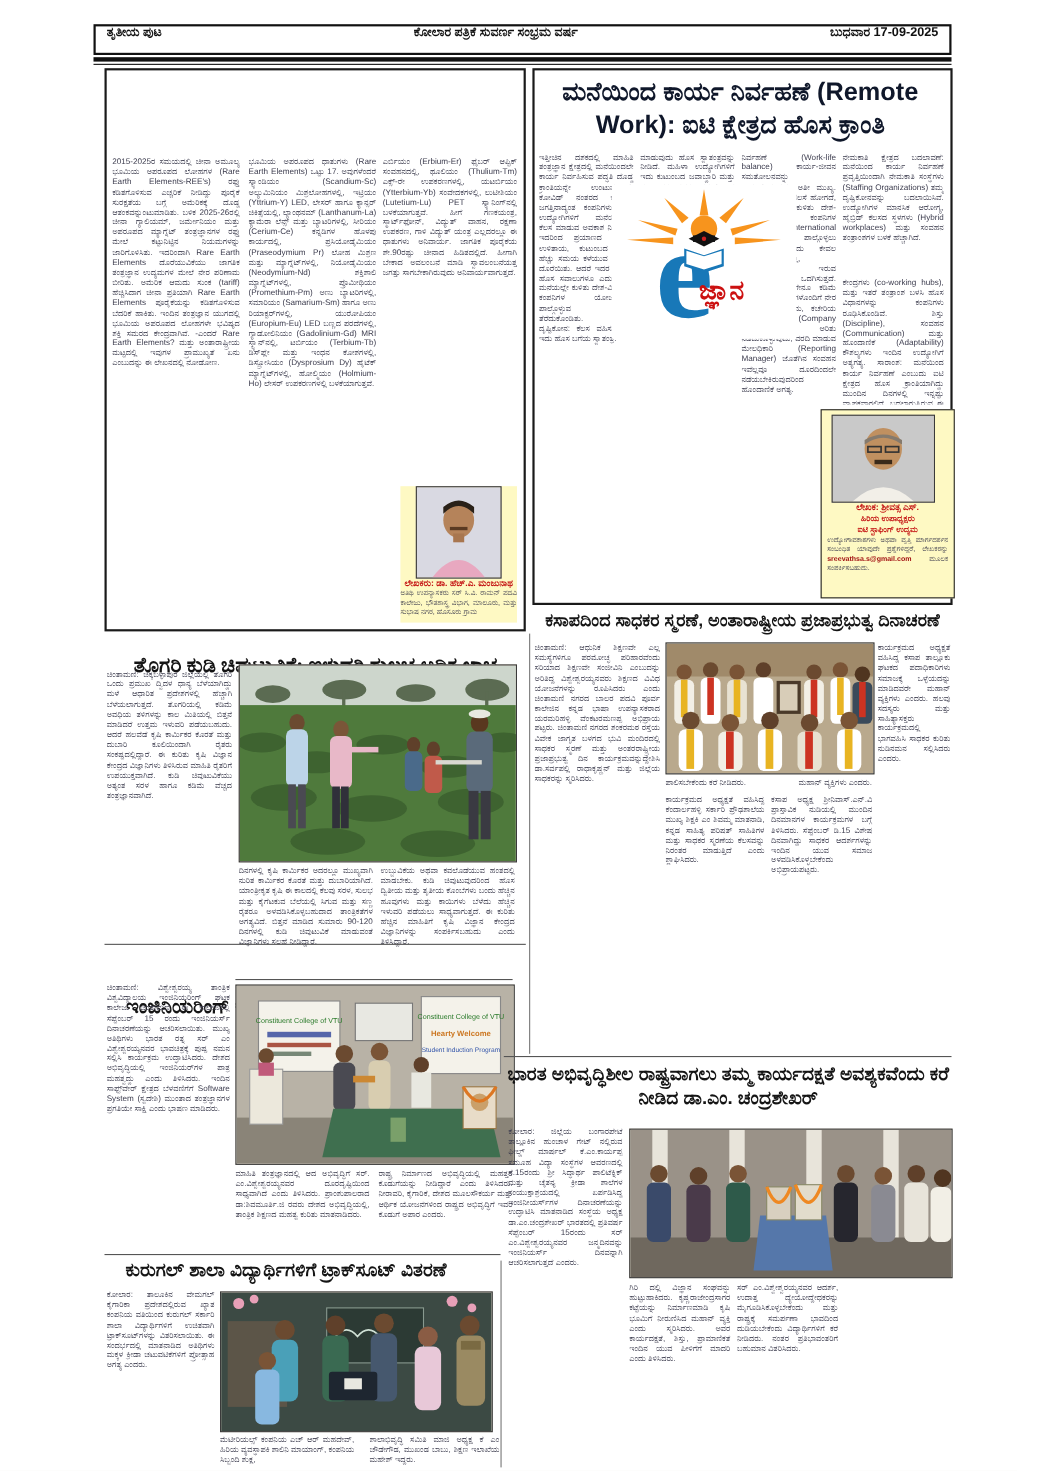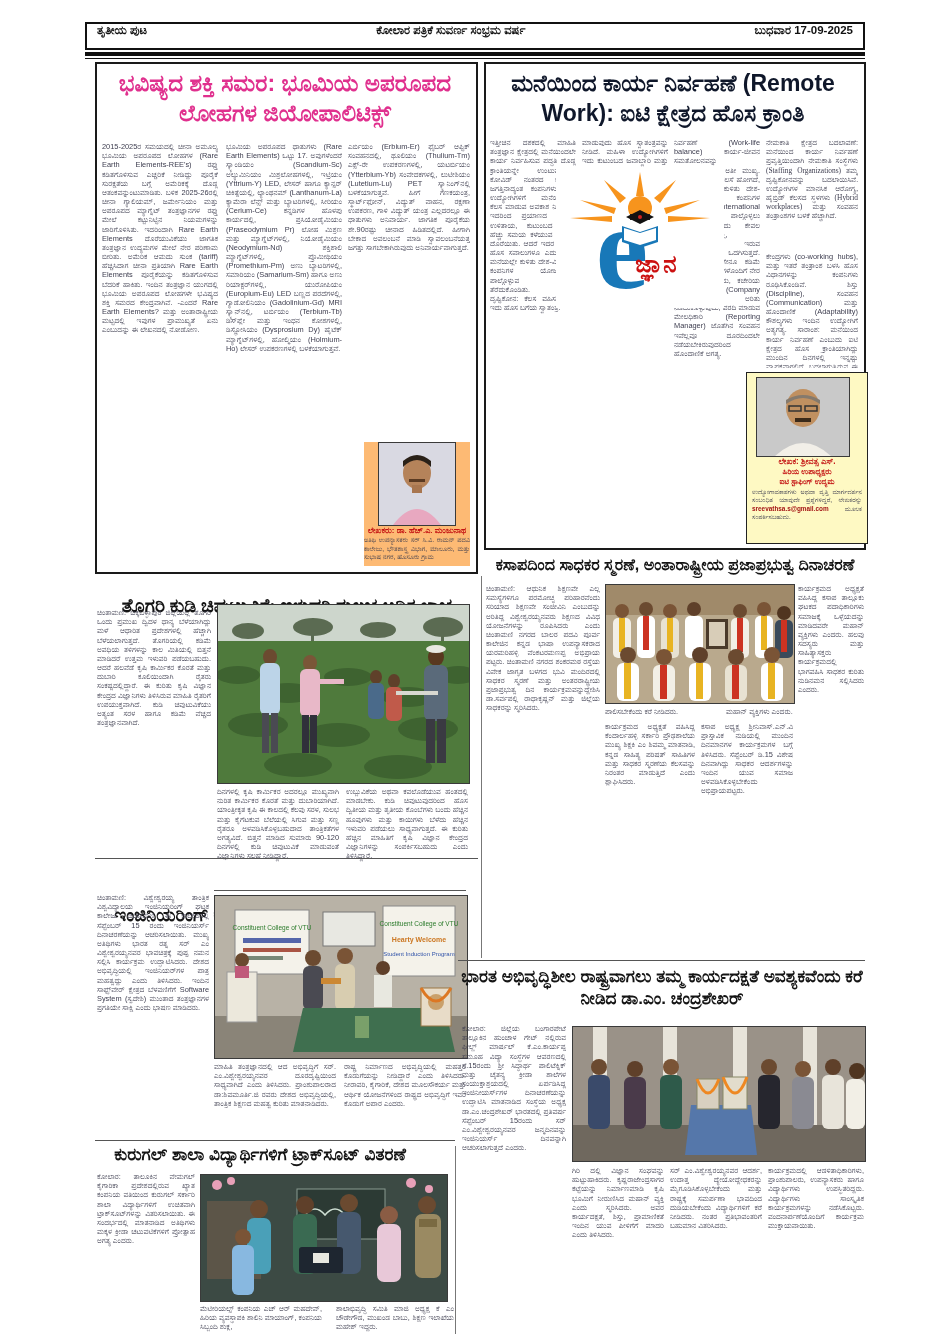--- a/index.html
+++ b/index.html
@@ -14,21 +14,21 @@
   .hl{position:absolute;text-align:center;font-weight:bold;line-height:1.32;overflow:hidden;}
   .hl-pink{color:#e0308e;font-size:23px;}
   .hl-red{color:#0f172a;font-size:23px;}
   .hl-blk{color:#141414;}
   .col{position:absolute;font-size:7.4px;line-height:1.24;text-align:justify;color:#3c3c4e;
     overflow:hidden;word-break:break-word;}
   .photo{position:absolute;border:1px solid #3a3a3a;overflow:hidden;background:#cfcabd;}
   .photo svg{display:block;}
   .vrule{position:absolute;width:1px;background:#777;}
   .hrule{position:absolute;height:1px;background:#555;}
-  .author-blk{position:absolute;text-align:center;background:#fdba74;}
+  .author-blk{position:absolute;text-align:center;background:#fef9c3;}
   .author-cap{font-size:8px;font-weight:bold;color:#c41414;line-height:1.3;}
   .author-sub{font-size:6.6px;color:#3c3c4e;line-height:1.25;text-align:justify;}
   .a2-author{position:absolute;border:1.5px solid #222;background:#fef9c3;padding:4px 5px;text-align:center;}
   .a2-name{font-size:8.2px;font-weight:bold;color:#c41414;}
   .a2-role{font-size:7.4px;font-weight:bold;color:#c41414;line-height:1.3;}
   .a2-note{font-size:6.4px;color:#3c3c4e;text-align:justify;line-height:1.28;margin-top:2px;}
   .a2-note b{color:#a31414;}
   .logo-blk{position:absolute;background:#ffffff;display:flex;align-items:center;justify-content:center;}
 </style>
 </head>
@@ -38,21 +38,20 @@
 
   <div class="hdr-box">
     <span>ತೃತೀಯ ಪುಟ</span>
     <span>ಕೋಲಾರ ಪತ್ರಿಕೆ ಸುವರ್ಣ ಸಂಭ್ರಮ ವರ್ಷ</span>
     <span>ಬುಧವಾರ 17-09-2025</span>
   </div>
   <div class="bar-thick"></div>
   <div class="bar-thin"></div>
 
   <div class="abox" style="left:95px;top:62px;width:379px;height:508px;"></div>
-  <div class="hl hl-pink" style="left:100px;top:68px;width:370px;height:68px;">ಭವಿಷ್ಯದ ಶಕ್ತಿ ಸಮರ: ಭೂಮಿಯ ಅಪರೂಪದ ಲೋಹಗಳ ಜಿಯೋಪಾಲಿಟಿಕ್ಸ್</div>
   <div class="col" style="left:102px;top:142px;width:116px;height:420px;">2015-2025ರ ಸಮಯದಲ್ಲಿ ಚೀನಾ ಅಮೂಲ್ಯ ಭೂಮಿಯ ಅಪರೂಪದ ಲೋಹಗಳ (Rare Earth Elements-REE's) ರಫ್ತು ಕಡಿತಗೊಳಿಸುವ ಎಚ್ಚರಿಕೆ ನೀಡಿದ್ದು ಪೂರೈಕೆ ಸುರಕ್ಷತೆಯ ಬಗ್ಗೆ ಅಮೆರಿಕಕ್ಕೆ ದೊಡ್ಡ ಆತಂಕವನ್ನುಂಟುಮಾಡಿತು. ಬಳಿಕ 2025-26ರಲ್ಲಿ ಚೀನಾ ಗ್ಯಾಲಿಯಮ್, ಜರ್ಮೇನಿಯಂ ಮತ್ತು ಅಪರೂಪದ ಮ್ಯಾಗ್ನೆಟ್ ತಂತ್ರಜ್ಞಾನಗಳ ರಫ್ತು ಮೇಲೆ ಕಟ್ಟುನಿಟ್ಟಿನ ನಿಯಮಗಳನ್ನು ಜಾರಿಗೊಳಿಸಿತು. ಇದರಿಂದಾಗಿ Rare Earth Elements ದೊರೆಯುವಿಕೆಯು ಜಾಗತಿಕ ತಂತ್ರಜ್ಞಾನ ಉದ್ಯಮಗಳ ಮೇಲೆ ನೇರ ಪರಿಣಾಮ ಬೀರಿತು. ಅಮೆರಿಕ ಆಮದು ಸುಂಕ (tariff) ಹೆಚ್ಚಿಸಿದಾಗ ಚೀನಾ ಪ್ರತಿಯಾಗಿ Rare Earth Elements ಪೂರೈಕೆಯನ್ನು ಕಡಿತಗೊಳಿಸುವ ಬೆದರಿಕೆ ಹಾಕಿತು. ಇಂದಿನ ತಂತ್ರಜ್ಞಾನ ಯುಗದಲ್ಲಿ ಭೂಮಿಯ ಅಪರೂಪದ ಲೋಹಗಳೇ ಭವಿಷ್ಯದ ಶಕ್ತಿ ಸಮರದ ಕೇಂದ್ರವಾಗಿವೆ. -ಎಂದರೆ Rare Earth Elements? ಮತ್ತು ಅಂತಾರಾಷ್ಟ್ರೀಯ ಮಟ್ಟದಲ್ಲಿ ಇವುಗಳ ಪ್ರಾಮುಖ್ಯತೆ ಏನು ಎಂಬುದನ್ನು ಈ ಲೇಖನದಲ್ಲಿ ನೋಡೋಣ.</div>
   <div class="col" style="left:226px;top:142px;width:116px;height:420px;">ಭೂಮಿಯ ಅಪರೂಪದ ಧಾತುಗಳು (Rare Earth Elements) ಒಟ್ಟು 17. ಅವುಗಳೆಂದರೆ ಸ್ಕ್ಯಾಂಡಿಯಂ (Scandium-Sc) ಅಲ್ಯುಮಿನಿಯಂ ಮಿಶ್ರಲೋಹಗಳಲ್ಲಿ, ಇಟ್ರಿಯಂ (Yttrium-Y) LED, ಲೇಸರ್ ಹಾಗೂ ಕ್ಯಾನ್ಸರ್ ಚಿಕಿತ್ಸೆಯಲ್ಲಿ, ಲ್ಯಾಂಥನಮ್ (Lanthanum-La) ಕ್ಯಾಮೆರಾ ಲೆನ್ಸ್ ಮತ್ತು ಬ್ಯಾಟರಿಗಳಲ್ಲಿ, ಸೀರಿಯಂ (Cerium-Ce) ಕನ್ನಡಿಗಳ ಹೊಳಪು ಕಾರ್ಯದಲ್ಲಿ, ಪ್ರಸಿಯೋಡೈಮಿಯಂ (Praseodymium Pr) ಲೋಹ ಮಿಶ್ರಣ ಮತ್ತು ಮ್ಯಾಗ್ನೆಟ್‌ಗಳಲ್ಲಿ, ನಿಯೋಡೈಮಿಯಂ (Neodymium-Nd) ಶಕ್ತಿಶಾಲಿ ಮ್ಯಾಗ್ನೆಟ್‌ಗಳಲ್ಲಿ, ಪ್ರೊಮೀಥಿಯಂ (Promethium-Pm) ಅಣು ಬ್ಯಾಟರಿಗಳಲ್ಲಿ, ಸಮಾರಿಯಂ (Samarium-Sm) ಹಾಗೂ ಅಣು ರಿಯಾಕ್ಟರ್‌ಗಳಲ್ಲಿ, ಯುರೋಪಿಯಂ (Europium-Eu) LED ಬಣ್ಣದ ಪರದೆಗಳಲ್ಲಿ, ಗ್ಯಾಡೋಲಿನಿಯಂ (Gadolinium-Gd) MRI ಸ್ಕ್ಯಾನ್‌ನಲ್ಲಿ, ಟರ್ಬಿಯಂ (Terbium-Tb) ಡಿಸ್‌ಪ್ಲೇ ಮತ್ತು ಇಂಧನ ಕೋಶಗಳಲ್ಲಿ, ಡಿಸ್ಪ್ರೋಸಿಯಂ (Dysprosium Dy) ಹೈಟೆಕ್ ಮ್ಯಾಗ್ನೆಟ್‌ಗಳಲ್ಲಿ, ಹೋಲ್ಮಿಯಂ (Holmium-Ho) ಲೇಸರ್ ಉಪಕರಣಗಳಲ್ಲಿ ಬಳಕೆಯಾಗುತ್ತವೆ.</div>
   <div class="col" style="left:348px;top:142px;width:122px;height:296px;">ಎರ್ಬಿಯಂ (Erbium-Er) ಫೈಬರ್ ಆಪ್ಟಿಕ್ ಸಂವಹನದಲ್ಲಿ, ಥೂಲಿಯಂ (Thulium-Tm) ಎಕ್ಸ್-ರೇ ಉಪಕರಣಗಳಲ್ಲಿ, ಯಟರ್ಬಿಯಂ (Ytterbium-Yb) ಸಂವೇದಕಗಳಲ್ಲಿ, ಲುಟೀಶಿಯಂ (Lutetium-Lu) PET ಸ್ಕ್ಯಾನಿಂಗ್‌ನಲ್ಲಿ ಬಳಕೆಯಾಗುತ್ತವೆ. ಹೀಗೆ ಗಣಕಯಂತ್ರ, ಸ್ಮಾರ್ಟ್‌ಫೋನ್, ವಿದ್ಯುತ್ ವಾಹನ, ರಕ್ಷಣಾ ಉಪಕರಣ, ಗಾಳಿ ವಿದ್ಯುತ್ ಯಂತ್ರ ಎಲ್ಲದರಲ್ಲೂ ಈ ಧಾತುಗಳು ಅನಿವಾರ್ಯ. ಜಾಗತಿಕ ಪೂರೈಕೆಯ ಶೇ.90ರಷ್ಟು ಚೀನಾದ ಹಿಡಿತದಲ್ಲಿದೆ. ಹೀಗಾಗಿ ಬೇಕಾದ ಅವಲಂಬನೆ ಮಾಡಿ ಸ್ವಾವಲಂಬನೆಯತ್ತ ಜಗತ್ತು ಸಾಗಬೇಕಾಗಿರುವುದು ಅನಿವಾರ್ಯವಾಗುತ್ತದೆ.</div>
   <div class="author-blk" style="left:364px;top:442px;width:106px;height:124px;">
     <div class="photo" style="position:relative;left:14px;top:0;width:76px;height:82px;">
       <svg width="76" height="82" viewBox="0 0 76 82">
         <rect width="76" height="82" fill="#d9d9e2"></rect>
         <ellipse cx="38" cy="30" rx="14" ry="16" fill="#b5835a"></ellipse>
         <path d="M24 24 Q38 10 52 24 L52 18 Q38 6 24 18 Z" fill="#2a2118"></path>
         <rect x="33" y="42" width="10" height="8" fill="#a8764f"></rect>
@@ -62,21 +61,21 @@
     </div>
     <div class="author-cap">ಲೇಖಕರು: ಡಾ. ಹೆಚ್.ಎ. ಮಂಜುನಾಥ</div>
     <div class="author-sub">ಅತಿಥಿ ಉಪನ್ಯಾಸಕರು ಸರ್ ಸಿ.ವಿ. ರಾಮನ್ ಪದವಿ ಕಾಲೇಜು, ಭೌತಶಾಸ್ತ್ರ ವಿಭಾಗ, ಮಾಲೂರು, ಮತ್ತು ಸುಭಾಷ ನಗರ, ಹೊಸೂರು ಗ್ರಾಮ</div>
   </div>
 
   <div class="abox" style="left:484px;top:62px;width:378px;height:484px;"></div>
   <div class="hl hl-red" style="left:489px;top:68px;width:368px;height:64px;">ಮನೆಯಿಂದ ಕಾರ್ಯ ನಿರ್ವಹಣೆ (Remote Work): ಐಟಿ ಕ್ಷೇತ್ರದ ಹೊಸ ಕ್ರಾಂತಿ</div>
   <div class="col" style="left:490px;top:138px;width:86px;height:400px;">ಇತ್ತೀಚಿನ ದಶಕದಲ್ಲಿ ಮಾಹಿತಿ ತಂತ್ರಜ್ಞಾನ ಕ್ಷೇತ್ರದಲ್ಲಿ ಮನೆಯಿಂದಲೇ ಕಾರ್ಯ ನಿರ್ವಹಿಸುವ ಪದ್ಧತಿ ದೊಡ್ಡ ಕ್ರಾಂತಿಯನ್ನೇ ಉಂಟುಮಾಡಿದೆ. ಕೋವಿಡ್ ನಂತರದ ಕಾಲದಲ್ಲಿ ಜಗತ್ತಿನಾದ್ಯಂತ ಕಂಪನಿಗಳು ತಮ್ಮ ಉದ್ಯೋಗಿಗಳಿಗೆ ಮನೆಯಿಂದಲೇ ಕೆಲಸ ಮಾಡುವ ಅವಕಾಶ ನೀಡಿದವು. ಇದರಿಂದ ಪ್ರಯಾಣದ ಸಮಯ ಉಳಿತಾಯ, ಕುಟುಂಬದ ಜೊತೆ ಹೆಚ್ಚು ಸಮಯ ಕಳೆಯುವ ಅವಕಾಶ ದೊರೆಯಿತು. ಆದರೆ ಇದರ ಜೊತೆಗೆ ಹೊಸ ಸವಾಲುಗಳೂ ಎದುರಾದವು. ಮನೆಯಲ್ಲೇ ಕುಳಿತು ದೇಶ-ವಿದೇಶಗಳ ಕಂಪನಿಗಳ ಯೋಜನೆಗಳಲ್ಲಿ ಪಾಲ್ಗೊಳ್ಳುವ ಸಾಧ್ಯತೆ ತೆರೆದುಕೊಂಡಿತು. ತೂಗುವ ದೃಷ್ಟಿಕೋನ: ಕೆಲಸ ವಹಿಸುವವರಿಗೆ ಇದು ಹೊಸ ಬಗೆಯ ಸ್ವಾತಂತ್ರ.</div>
   <div class="col" style="left:582px;top:138px;width:86px;height:400px;">ಮಾಡುವುದು ಹೊಸ ಸ್ವಾತಂತ್ರವನ್ನು ನೀಡಿದೆ. ಮಹಿಳಾ ಉದ್ಯೋಗಿಗಳಿಗೆ ಇದು ಕುಟುಂಬದ ಜವಾಬ್ದಾರಿ ಮತ್ತು ವೃತ್ತಿಜೀವನ ಎರಡನ್ನೂ ಸಮತೋಲನ ಗೊಳಿಸಲು ಸಹಕಾರಿ. ಆದರೆ ಇನ್ನೊಂದು ಮುಖವೂ ಇದೆ. ಸ್ಪರ್ಧೆ ಹೆಚ್ಚಾಗಿದೆ. ಜಾಗತಿಕ ಕಂಪನಿಗಳು ಈಗ ಬೆಂಗಳೂರಿನ ಅಭ್ಯರ್ಥಿಯು ಜೊತೆಗೆ ವಿದೇಶದ ಯಾವುದೇ ಮೂಲೆಯ ಅಭ್ಯರ್ಥಿಗಳನ್ನೂ ಸಹ ಪರಿಗಣನೆಗೆ ತೆಗೆದುಕೊಳ್ಳುತ್ತಿವೆ. ಹೀಗಾಗಿ ಅನುಭವಿಗಳು ನಿರಂತರವಾಗಿ ತಮ್ಮ ಕೌಶಲ್ಯಗಳನ್ನು ಹೆಚ್ಚಿಸಿಕೊಳ್ಳಬೇಕಿದೆ.</div>
   <div class="col" style="left:674px;top:138px;width:86px;height:400px;">ನಿರ್ವಹಣೆ (Work-life balance) ಕಾರ್ಯ-ಜೀವನ ಸಮತೋಲನವನ್ನು ಕಾಯ್ದುಕೊಳ್ಳುವುದು ಅತೀ ಮುಖ್ಯ. ದೊಡ್ಡ ನಗರಗಳಿಗೆ ವಲಸೆ ಹೋಗದೆ, ತಮ್ಮ ಊರಿನಲ್ಲೇ ಕುಳಿತು ದೇಶ-ವಿದೇಶಗಳ ಕಂಪನಿಗಳ ಯೋಜನೆಗಳಲ್ಲಿ (International Projects) ಪಾಲ್ಗೊಳ್ಳಲು ಸಾಧ್ಯವಾಗಿದೆ. ಇದು ಕೇವಲ ಉದ್ಯೋಗಾವಕಾಶವಲ್ಲ, ಕುಟುಂಬದೊಡನೆ ಇರುವ ಅನುಕೂಲವನ್ನು ಸಹ ಒದಗಿಸುತ್ತದೆ. ಆದರೆ ಸವಾಲುಗಳಿಗೇನೂ ಕಡಿಮೆ ಇಲ್ಲ. ಸಹೋದ್ಯೋಗಿಗಳೊಂದಿಗೆ ನೇರ ಸಂಪರ್ಕ ಬೆಳೆಸುವುದು, ಕಚೇರಿಯ ಸಂಸ್ಕೃತಿಯನ್ನು (Company Culture) ಅರಿತು ನಡೆದುಕೊಳ್ಳುವುದು, ವರದಿ ಮಾಡುವ ಮೇಲಧಿಕಾರಿ (Reporting Manager) ಜೊತೆಗಿನ ಸಂವಹನ ಇವೆಲ್ಲವೂ ದೂರದಿಂದಲೇ ನಡೆಯಬೇಕಿರುವುದರಿಂದ ಹೊಂದಾಣಿಕೆ ಅಗತ್ಯ.</div>
-  <div class="col" style="left:766px;top:138px;width:92px;height:110px;font-family:Liberation Serif, serif;">ನೇಮಕಾತಿ ಕ್ಷೇತ್ರದ ಬದಲಾವಣೆ: ಮನೆಯಿಂದ ಕಾರ್ಯ ನಿರ್ವಹಣೆ ಪ್ರವೃತ್ತಿಯಿಂದಾಗಿ ನೇಮಕಾತಿ ಸಂಸ್ಥೆಗಳು (Staffing Organizations) ತಮ್ಮ ದೃಷ್ಟಿಕೋನವನ್ನು ಬದಲಾಯಿಸಿವೆ. ಉದ್ಯೋಗಿಗಳ ಮಾನಸಿಕ ಆರೋಗ್ಯ, ಹೈಬ್ರಿಡ್ ಕೆಲಸದ ಸ್ಥಳಗಳು (Hybrid workplaces) ಮತ್ತು ಸಂವಹನ ತಂತ್ರಾಂಶಗಳ ಬಳಕೆ ಹೆಚ್ಚಾಗಿದೆ.</div>
+  <div class="col" style="left:766px;top:138px;width:92px;height:110px;">ನೇಮಕಾತಿ ಕ್ಷೇತ್ರದ ಬದಲಾವಣೆ: ಮನೆಯಿಂದ ಕಾರ್ಯ ನಿರ್ವಹಣೆ ಪ್ರವೃತ್ತಿಯಿಂದಾಗಿ ನೇಮಕಾತಿ ಸಂಸ್ಥೆಗಳು (Staffing Organizations) ತಮ್ಮ ದೃಷ್ಟಿಕೋನವನ್ನು ಬದಲಾಯಿಸಿವೆ. ಉದ್ಯೋಗಿಗಳ ಮಾನಸಿಕ ಆರೋಗ್ಯ, ಹೈಬ್ರಿಡ್ ಕೆಲಸದ ಸ್ಥಳಗಳು (Hybrid workplaces) ಮತ್ತು ಸಂವಹನ ತಂತ್ರಾಂಶಗಳ ಬಳಕೆ ಹೆಚ್ಚಾಗಿದೆ.</div>
   <div class="col" style="left:766px;top:252px;width:92px;height:116px;">ಕೇಂದ್ರಗಳು (co-working hubs), ಮತ್ತು ಇತರೆ ತಂತ್ರಾಂಶ ಬಳಸಿ ಹೊಸ ವಿಧಾನಗಳನ್ನು ಕಂಪನಿಗಳು ರೂಢಿಸಿಕೊಂಡಿವೆ. ಶಿಸ್ತು (Discipline), ಸಂವಹನ (Communication) ಮತ್ತು ಹೊಂದಾಣಿಕೆ (Adaptability) ಕೌಶಲ್ಯಗಳು ಇಂದಿನ ಉದ್ಯೋಗಿಗೆ ಅತ್ಯಗತ್ಯ. ಸಾರಾಂಶ: ಮನೆಯಿಂದ ಕಾರ್ಯ ನಿರ್ವಹಣೆ ಎಂಬುದು ಐಟಿ ಕ್ಷೇತ್ರದ ಹೊಸ ಕ್ರಾಂತಿಯಾಗಿದ್ದು ಮುಂದಿನ ದಿನಗಳಲ್ಲಿ ಇನ್ನಷ್ಟು ವ್ಯಾಪಕವಾಗಲಿದೆ. ಬದಲಾಗುತ್ತಿರುವ ಈ ಕಾಲದಲ್ಲಿ ಹೊಸ ಕೌಶಲ್ಯ ಕಲಿಯುವವರಿಗೆ ವಿಫುಲ ಅವಕಾಶಗಳಿವೆ.</div>
 
   <div class="logo-blk" style="left:556px;top:168px;width:168px;height:140px;">
     <svg width="160" height="136" viewBox="0 0 160 136">
       <g>
         <circle cx="80" cy="38" r="12" fill="#f7941d"></circle>
         <g fill="#f7941d">
           <polygon points="80,2 84,26 76,26"></polygon>
           <polygon points="44,10 66,28 60,33"></polygon>
           <polygon points="116,10 94,28 100,33"></polygon>
@@ -304,21 +303,20 @@
         <path d="M118 78 L178 78 L184 128 L112 128 Z" fill="#5577aa"></path>
         <rect x="124" y="52" width="22" height="30" fill="#d8d0c0" stroke="#886"></rect>
         <rect x="150" y="50" width="24" height="32" fill="#e2dccc" stroke="#886"></rect>
         <path d="M124 52 Q135 80 146 52" stroke="#ee8822" stroke-width="3" fill="none"></path>
         <path d="M150 50 Q162 82 174 50" stroke="#ee8822" stroke-width="3" fill="none"></path>
       </g>
     </svg>
   </div>
   <div class="col" style="left:572px;top:1166px;width:92px;height:168px;">ಗಿರಿ ದಲ್ಲಿ ವಿಜ್ಞಾನ ಸಂಘವನ್ನು ಹುಟ್ಟುಹಾಕಿದರು. ಕೃಷ್ಣರಾಜೇಂದ್ರಸಾಗರ ಕಟ್ಟೆಯನ್ನು ನಿರ್ಮಾಣಮಾಡಿ ಕೃಷಿ ಭೂಮಿಗೆ ನೀರುಣಿಸಿದ ಮಹಾನ್ ವ್ಯಕ್ತಿ ಎಂದು ಸ್ಮರಿಸಿದರು. ಅವರ ಕಾರ್ಯದಕ್ಷತೆ, ಶಿಸ್ತು, ಪ್ರಾಮಾಣಿಕತೆ ಇಂದಿನ ಯುವ ಪೀಳಿಗೆಗೆ ಮಾದರಿ ಎಂದು ತಿಳಿಸಿದರು.</div>
   <div class="col" style="left:670px;top:1166px;width:92px;height:168px;">ಸರ್ ಎಂ.ವಿಶ್ವೇಶ್ವರಯ್ಯನವರ ಆದರ್ಶ, ಉದಾತ್ತ ದ್ಯೇಯೋದ್ದೇಧಕರನ್ನು ಮೈಗೂಡಿಸಿಕೊಳ್ಳಬೇಕೆಂದು ಮತ್ತು ರಾಷ್ಟ್ರಕ್ಕೆ ಸಮರ್ಪಣಾ ಭಾವದಿಂದ ದುಡಿಯಬೇಕೆಂದು ವಿದ್ಯಾರ್ಥಿಗಳಿಗೆ ಕರೆ ನೀಡಿದರು. ನಂತರ ಪ್ರತಿಭಾವಂತರಿಗೆ ಬಹುಮಾನ ವಿತರಿಸಿದರು.</div>
-  <div class="col" style="left:768px;top:1166px;width:96px;height:168px;">ಕಾರ್ಯಕ್ರಮದಲ್ಲಿ ಆಡಳಿತಾಧಿಕಾರಿಗಳು, ಪ್ರಾಂಶುಪಾಲರು, ಉಪನ್ಯಾಸಕರು ಹಾಗೂ ವಿದ್ಯಾರ್ಥಿಗಳು ಉಪಸ್ಥಿತರಿದ್ದರು. ವಿದ್ಯಾರ್ಥಿಗಳು ಸಾಂಸ್ಕೃತಿಕ ಕಾರ್ಯಕ್ರಮಗಳನ್ನು ನಡೆಸಿಕೊಟ್ಟರು. ವಂದನಾರ್ಪಣೆಯೊಂದಿಗೆ ಕಾರ್ಯಕ್ರಮ ಮುಕ್ತಾಯವಾಯಿತು.</div>
 
   <div class="hrule" style="left:95px;top:1140px;width:360px;"></div>
   <div class="vrule" style="left:455px;top:1146px;height:188px;"></div>
   <div class="hl hl-blk" style="left:82px;top:1144px;width:356px;height:24px;font-size:17px;">ಕುರುಗಲ್ ಶಾಲಾ ವಿದ್ಯಾರ್ಥಿಗಳಿಗೆ ಟ್ರಾಕ್‌ಸೂಟ್ ವಿತರಣೆ</div>
   <div class="col" style="left:97px;top:1172px;width:98px;height:162px;">ಕೋಲಾರ: ತಾಲೂಕಿನ ವೇಮಗಲ್ ಕೈಗಾರಿಕಾ ಪ್ರದೇಶದಲ್ಲಿರುವ ಖ್ಯಾತ ಕಂಪನಿಯ ವತಿಯಿಂದ ಕುರುಗಲ್ ಸರ್ಕಾರಿ ಶಾಲಾ ವಿದ್ಯಾರ್ಥಿಗಳಿಗೆ ಉಚಿತವಾಗಿ ಟ್ರಾಕ್‌ಸೂಟ್‌ಗಳನ್ನು ವಿತರಿಸಲಾಯಿತು. ಈ ಸಂದರ್ಭದಲ್ಲಿ ಮಾತನಾಡಿದ ಅತಿಥಿಗಳು ಮಕ್ಕಳ ಕ್ರೀಡಾ ಚಟುವಟಿಕೆಗಳಿಗೆ ಪ್ರೋತ್ಸಾಹ ಅಗತ್ಯ ಎಂದರು.</div>
   <div class="photo" style="left:200px;top:1174px;width:246px;height:126px;">
     <svg width="246" height="126" viewBox="0 0 246 126">
       <rect width="246" height="126" fill="#3c4a44"></rect>
       <g fill="#e8a0b8">
           <circle cx="16" cy="10" r="5"></circle>

